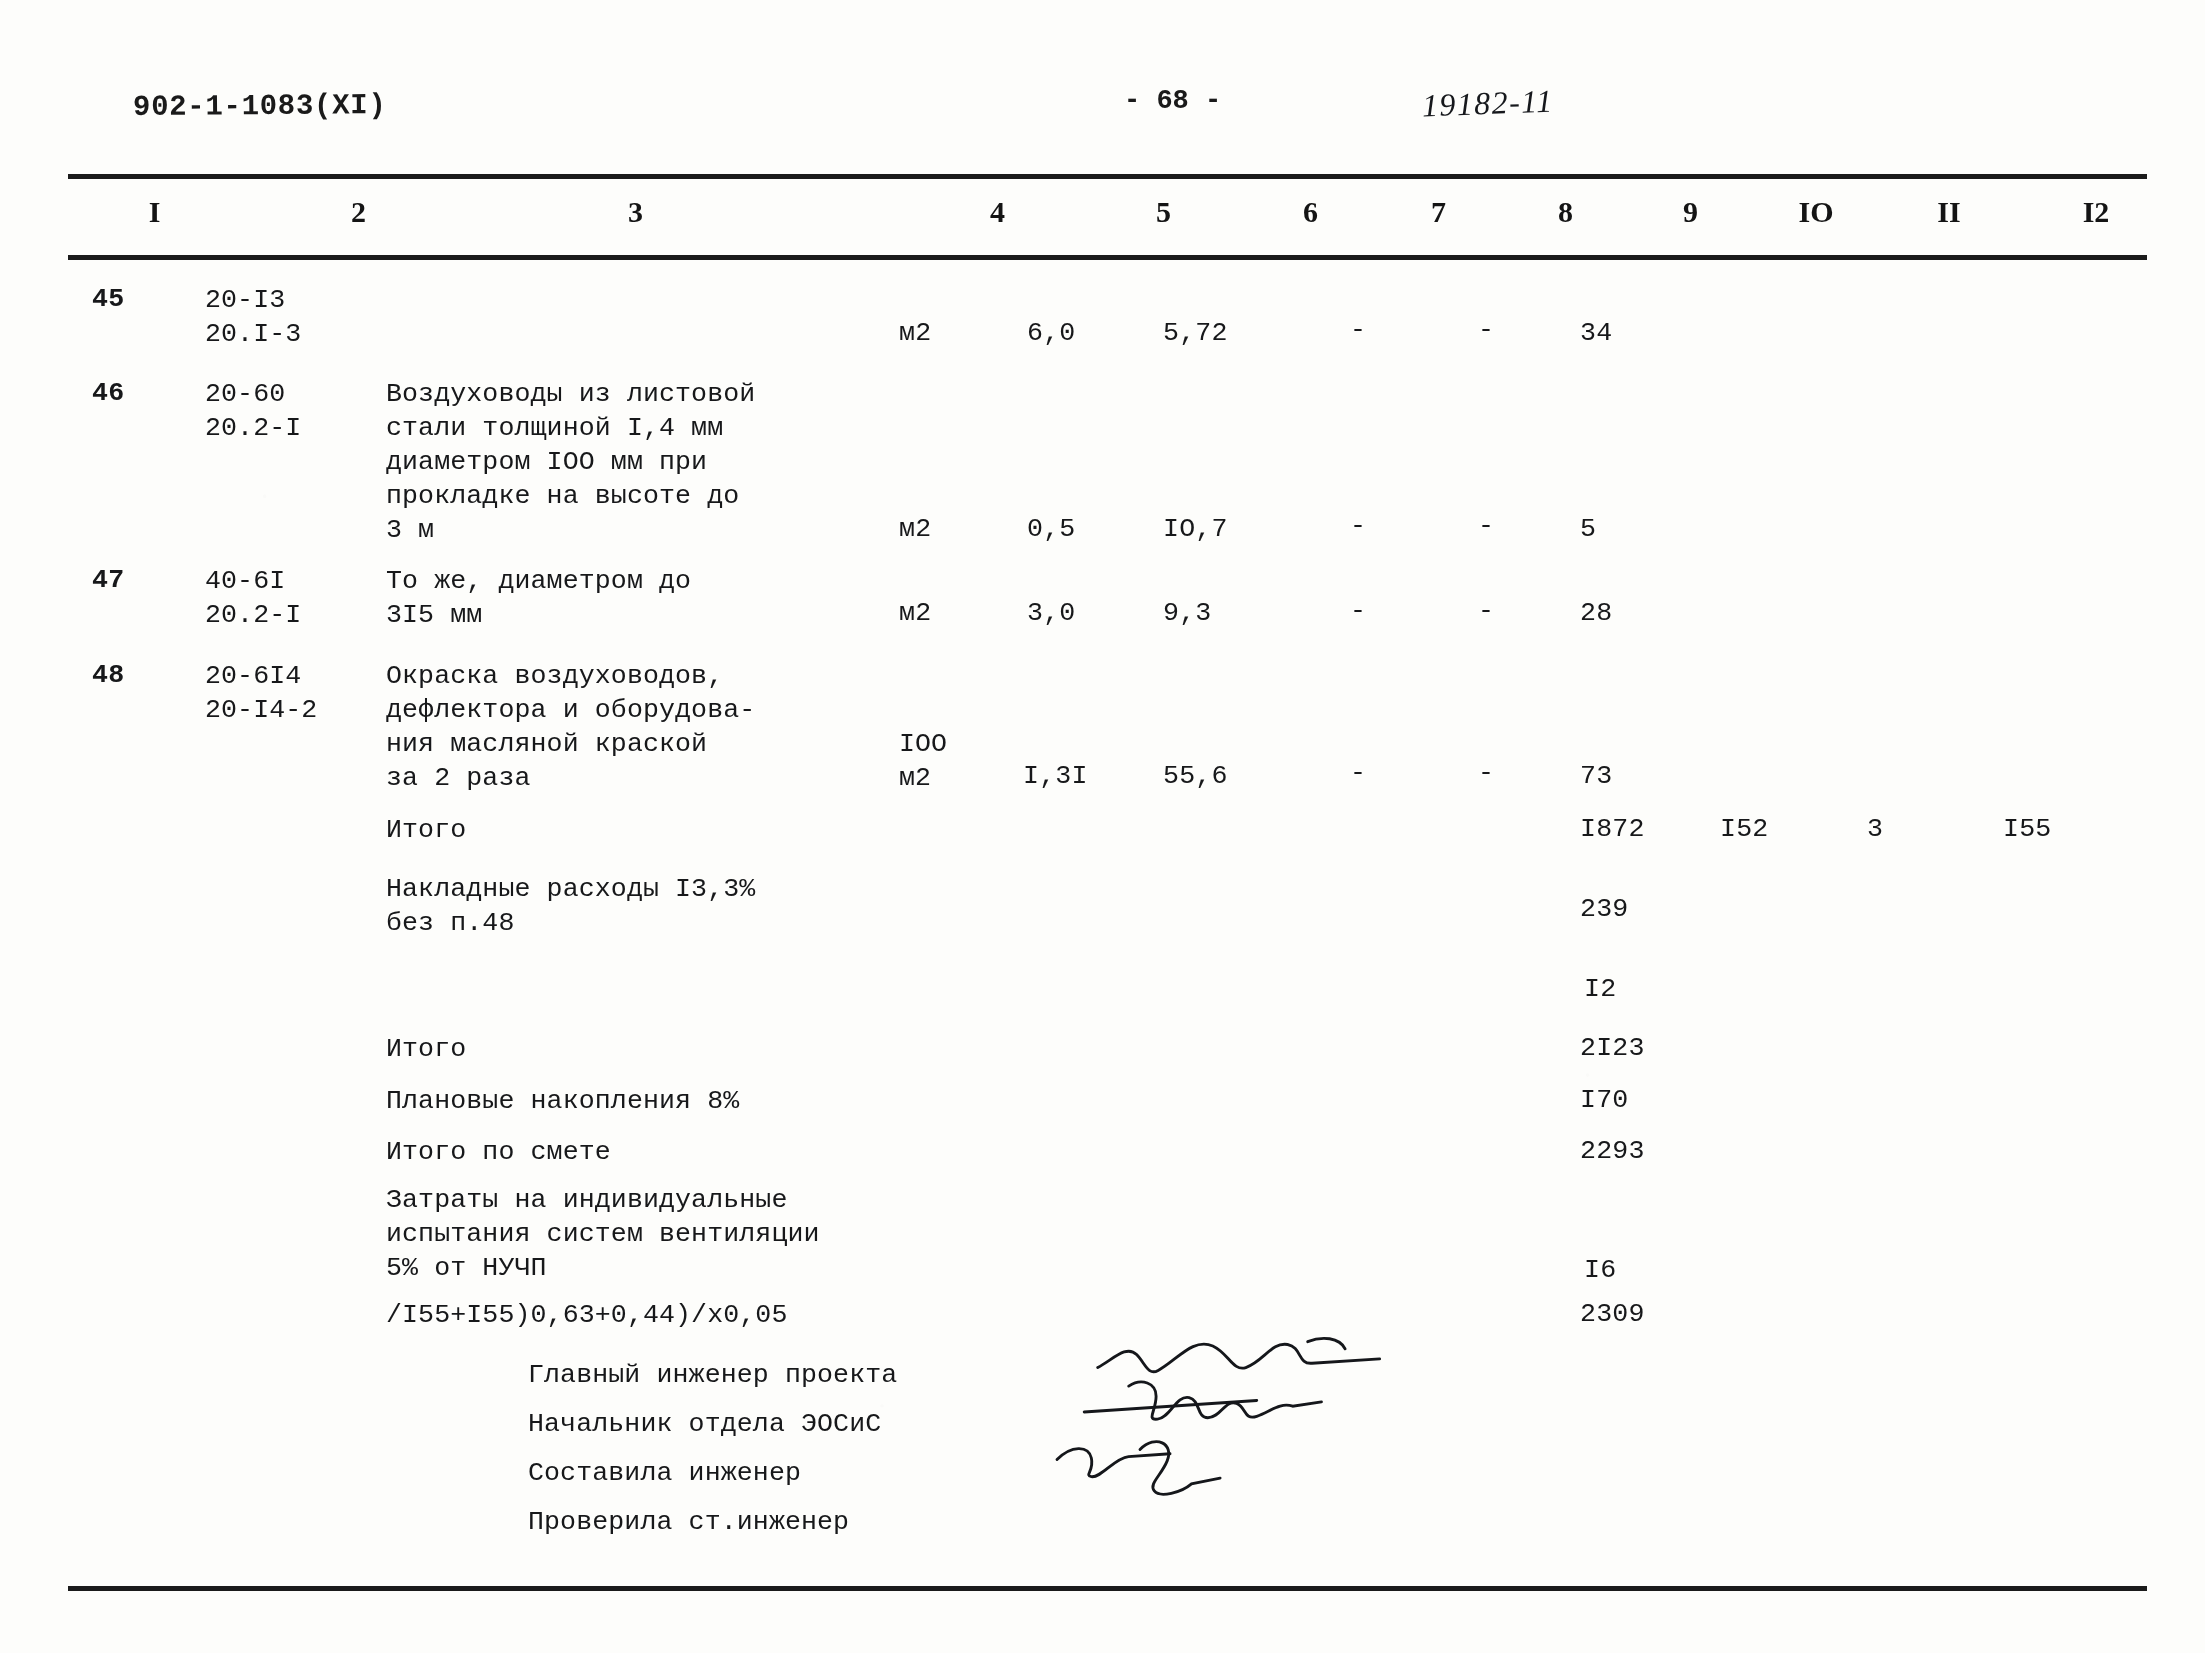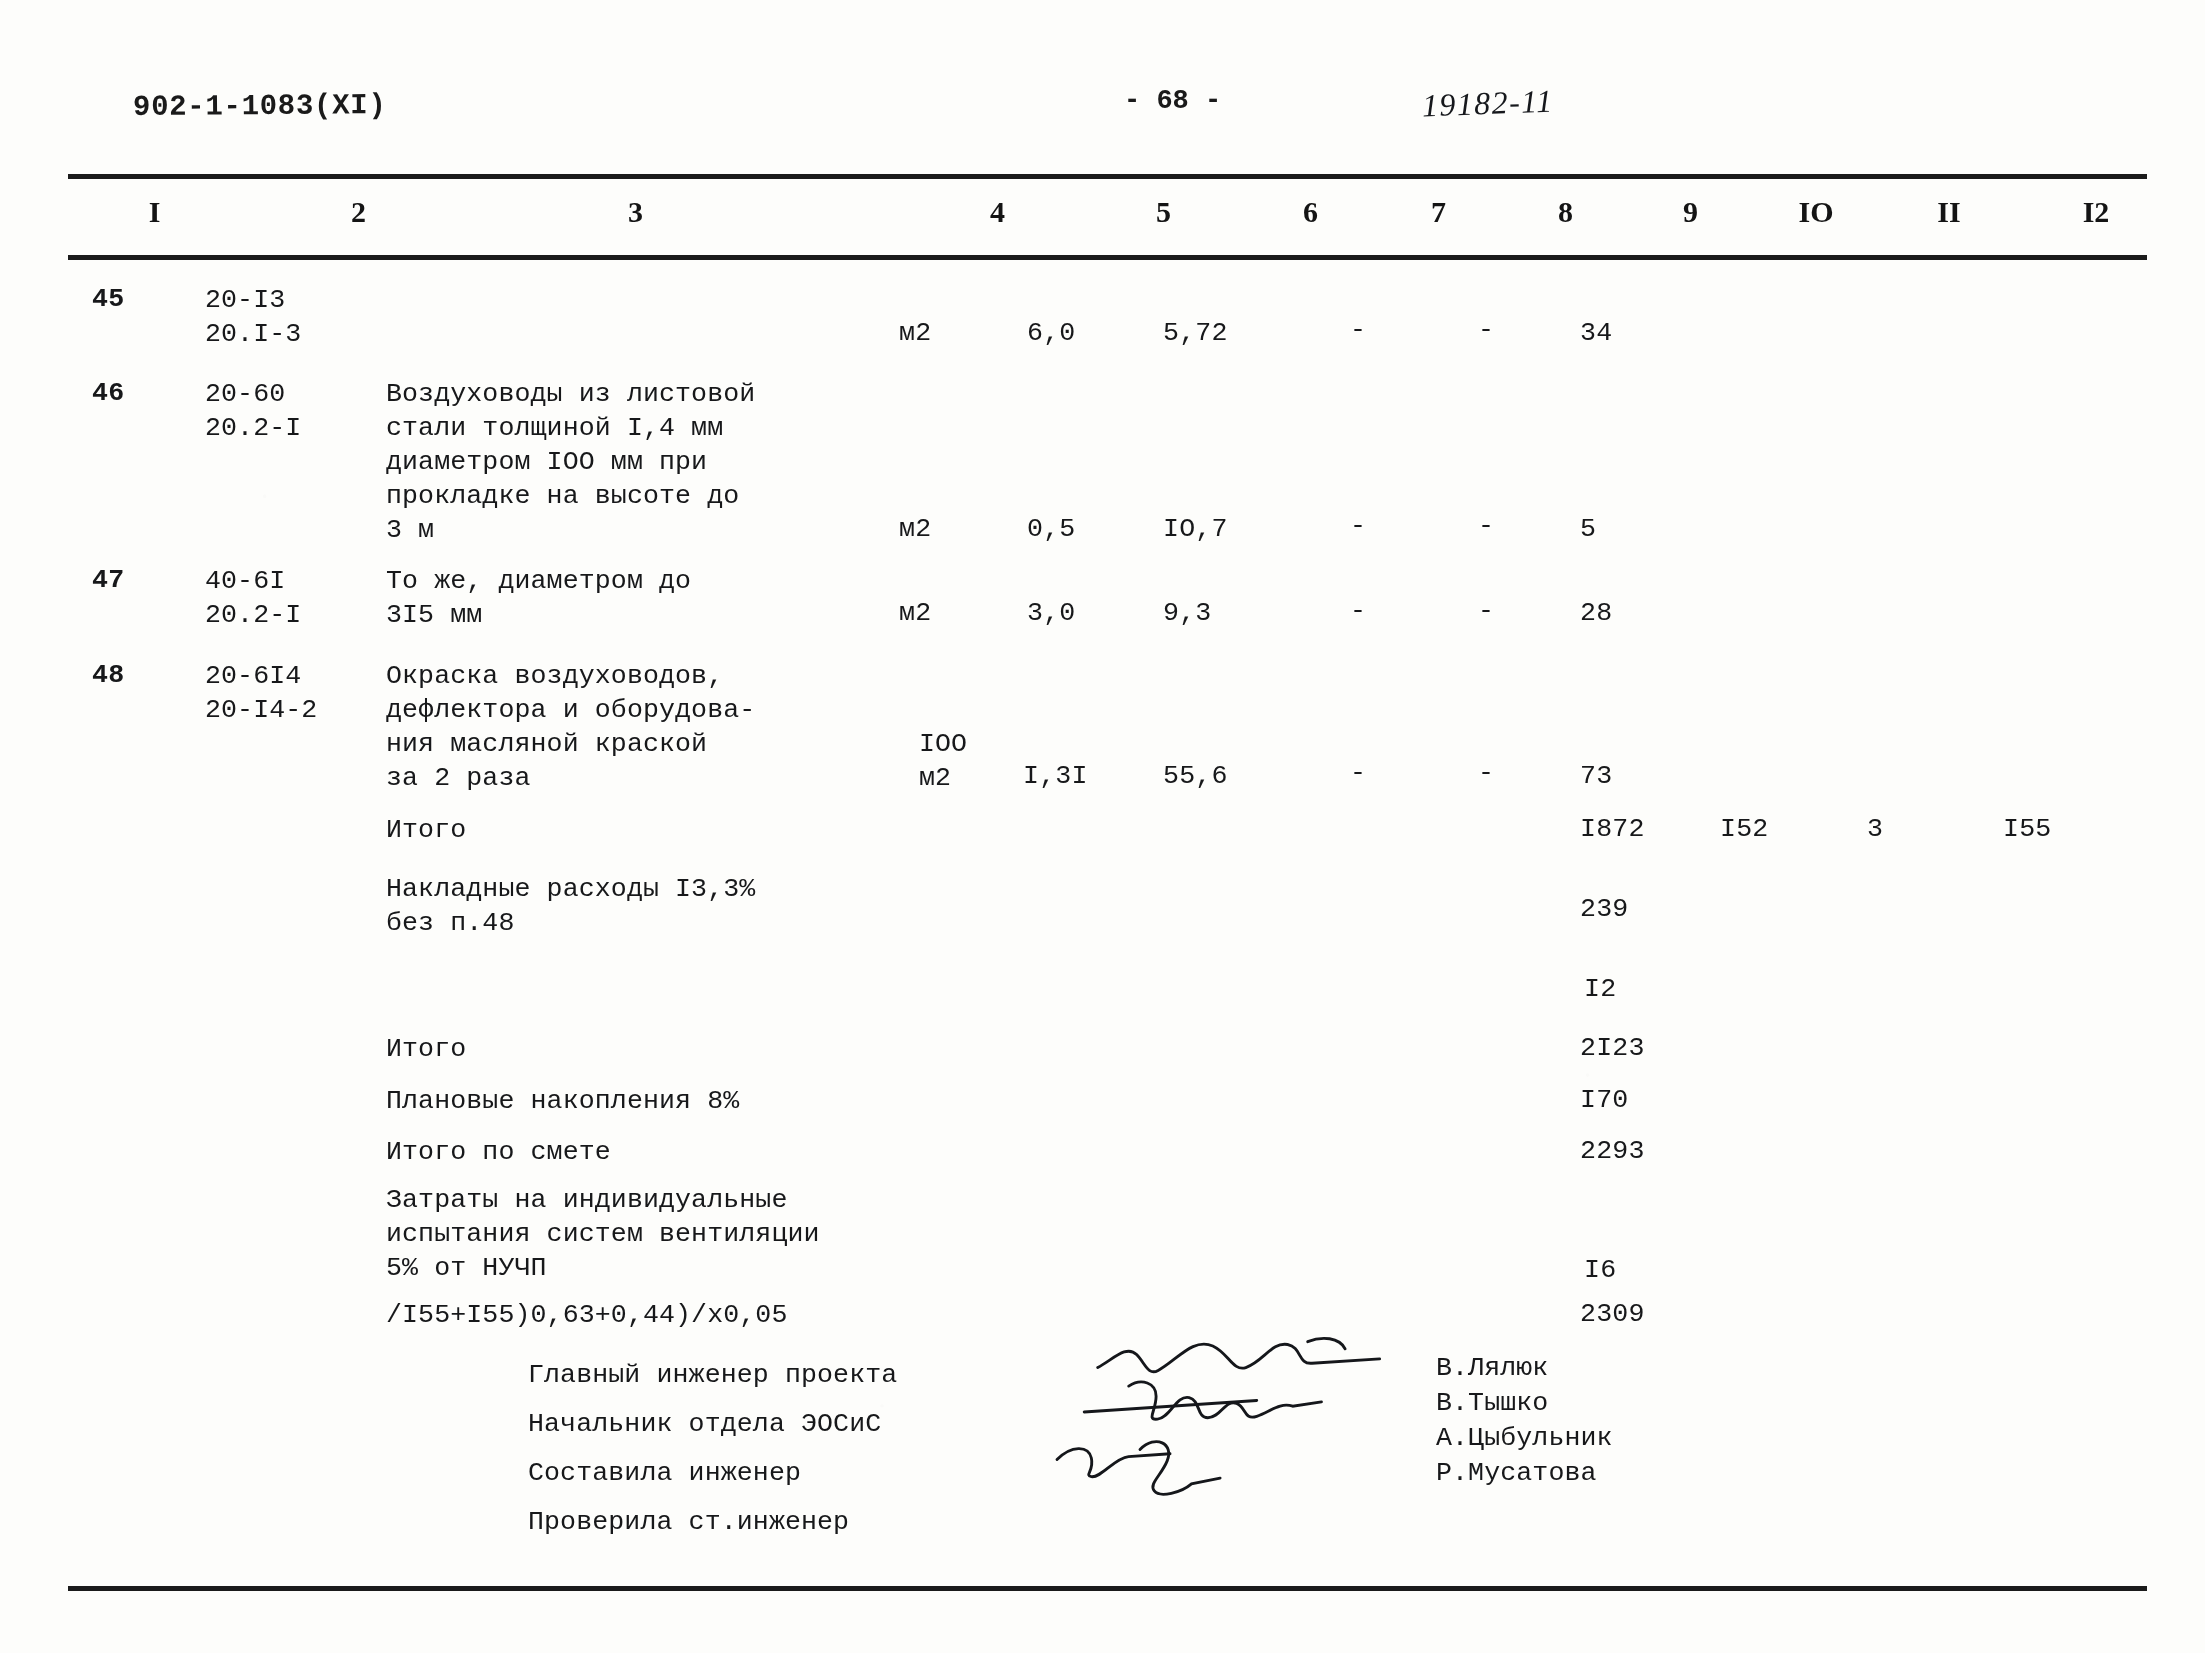--- a/index.html
+++ b/index.html
@@ -221,21 +221,21 @@
     <div class="cell" style="left:1478px;top:595px;">-</div>
     <div class="cell" style="left:1580px;top:597px;">28</div>
 
     <div class="cell bold" style="left:92px; top:659px;">48</div>
     <div class="desc" style="left:205px; top:659px;">20-6I4
 20-I4-2</div>
     <div class="desc" style="left:386px; top:659px;">Окраска воздуховодов,
 дефлектора и оборудова-
 ния масляной краской
 за 2 раза</div>
-    <div class="desc" style="left:899px;top:727px;margin-left:20px;">IOO
+    <div class="desc" style="left:899px;top:727px;">IOO
 м2</div>
     <div class="cell" style="left:1023px;top:760px;">I,3I</div>
     <div class="cell" style="left:1163px;top:760px;">55,6</div>
     <div class="cell" style="left:1350px;top:757px;">-</div>
     <div class="cell" style="left:1478px;top:757px;">-</div>
     <div class="cell" style="left:1580px;top:760px;">73</div>
 
     <div class="desc" style="left:386px; top:813px;">Итого</div>
     <div class="cell" style="left:1580px;top:813px;">I872</div>
     <div class="cell" style="left:1720px;top:813px;">I52</div>
@@ -264,24 +264,20 @@
 
     <div class="desc" style="left:386px; top:1298px;">/I55+I55)0,63+0,44)/х0,05</div>
     <div class="cell" style="left:1580px;top:1298px;">2309</div>
 
   </div>
 
   <div class="sig-label" style="left:528px; top:1351px;">Главный инженер проекта
 Начальник отдела ЭОСиС
 Составила инженер
 Проверила ст.инженер</div>
-  <div class="sig-name" style="left:1436px;top:1351px;">В.Лялюк
-В.Тышко
-А.Цыбульник
-Р.Мусатова</div>
 
   <svg class="scribble" style="left:1092px; top:1330px;" width="302" height="65" viewBox="0 0 420 90">
     <path d="M8 52 C 30 40, 48 20, 62 34 C 74 46, 78 64, 92 56 C 118 42, 140 10, 168 22 C 190 32, 196 58, 214 52 C 238 44, 250 16, 272 20 C 292 24, 286 48, 306 46 L 400 40" fill="none" stroke="#15171b" stroke-width="4" stroke-linecap="round"></path>
     <path d="M300 16 C 320 8, 344 10, 352 26" fill="none" stroke="#15171b" stroke-width="4" stroke-linecap="round"></path>
   </svg>
 
   <svg class="scribble" style="left:1077px; top:1373px;" width="302" height="65" viewBox="0 0 420 90">
     <path d="M10 54 L 250 38" fill="none" stroke="#15171b" stroke-width="4" stroke-linecap="round"></path>
     <path d="M72 18 C 90 6, 110 14, 110 32 C 110 52, 96 66, 112 64 C 130 62, 138 30, 156 34 C 172 38, 166 62, 182 62 C 200 62, 206 36, 222 42 C 236 48, 232 66, 250 60 C 268 54, 282 40, 300 46 L 340 40" fill="none" stroke="#15171b" stroke-width="4" stroke-linecap="round"></path>
   </svg>

